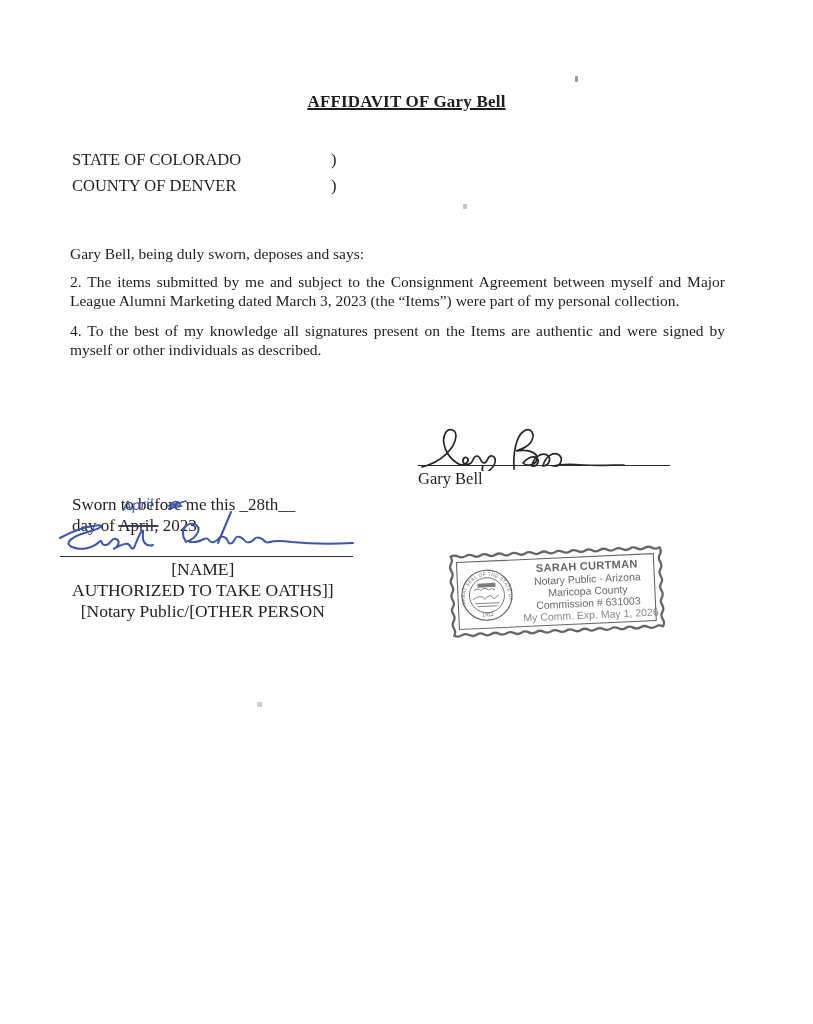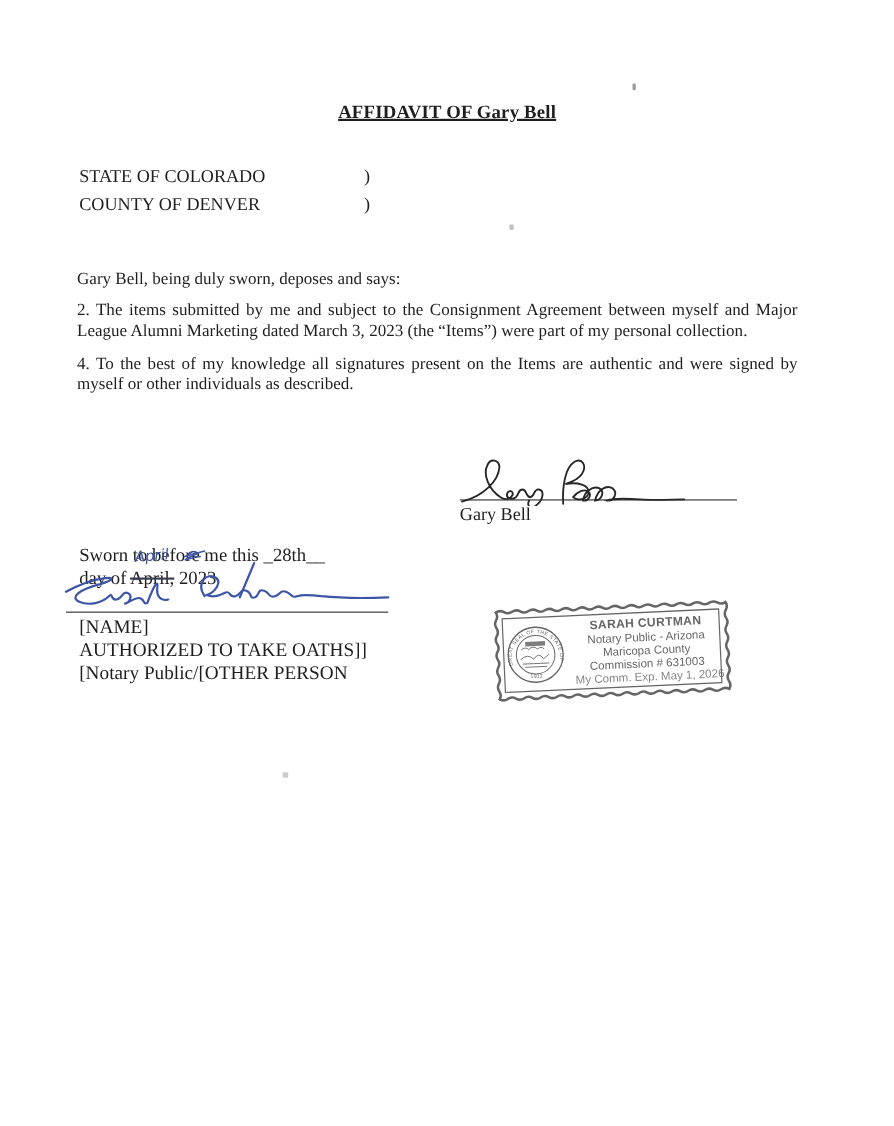--- a/index.html
+++ b/index.html
@@ -19,32 +19,32 @@
   }
   .venue{position:absolute;left:72px;top:144px;font-size:16.5px;}
   .venue-row{display:flex;height:26px;align-items:flex-end;}
   .venue-col1{width:259px;}
   .body-text{
     position:absolute;left:70px;top:245px;width:655px;
     font-size:15.5px;line-height:18.3px;text-align:justify;
   }
   .body-text .intro{margin:0 0 10px 0;}
   .body-text p{margin:0 0 12.5px 0;}
-  .sig-block{position:absolute;left:416px;top:414px;width:260px;}
+  .sig-block{position:absolute;left:416px;top:425px;width:260px;text-align:right;}
   .sig-line{position:absolute;left:2px;top:40px;width:252px;border-top:1.6px solid #2a2a2a;}
   .sig-name{position:absolute;left:2px;top:44px;font-size:16.5px;}
   .jurat{position:absolute;left:72px;top:494px;font-size:17px;line-height:21px;white-space:nowrap;}
   .struck{text-decoration:line-through;text-decoration-thickness:1.6px;text-decoration-color:#3a3f55;}
   .hand-month{
     position:absolute;left:122px;top:496px;width:84px;height:24px;
     color:var(--blue,#3d55a6);
   }
   .notary-sig-svg{position:absolute;left:55px;top:508px;}
   .notary-sig-line{position:absolute;left:60px;top:556px;width:293px;border-top:1.5px solid #2b2b2b;}
-  .notary-id{position:absolute;left:72px;top:559px;font-size:17.5px;line-height:21px;white-space:nowrap;}
+  .notary-id{position:absolute;left:72px;top:559px;font-size:17.5px;line-height:21px;white-space:nowrap;text-align:center;}
   .stamp{
     position:absolute;left:448px;top:547px;width:220px;height:95px;
     transform:rotate(-2.6deg);opacity:.92;
   }
   .stamp svg text{font-family:"Liberation Sans","DejaVu Sans",sans-serif;fill:var(--stamp,#595959);}
   .speck{position:absolute;background:#9a9a9a;border-radius:1px;}
   .sp1{left:575px;top:76px;width:3px;height:6px;}
   .sp2{left:463px;top:204px;width:4px;height:5px;opacity:.6;}
   .sp3{left:257px;top:702px;width:5px;height:5px;opacity:.5;}
 </style>

